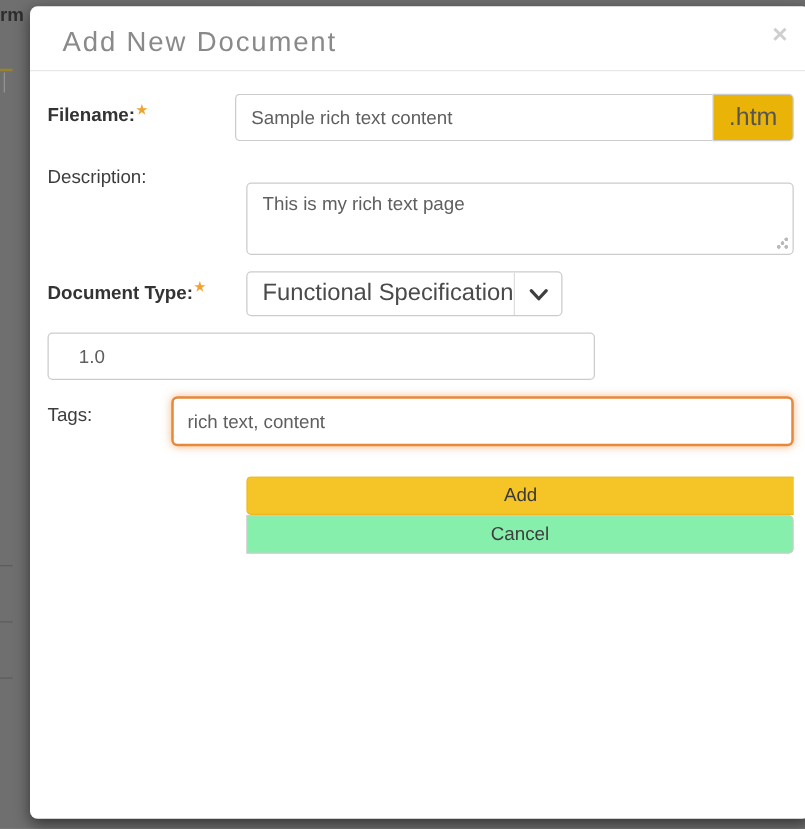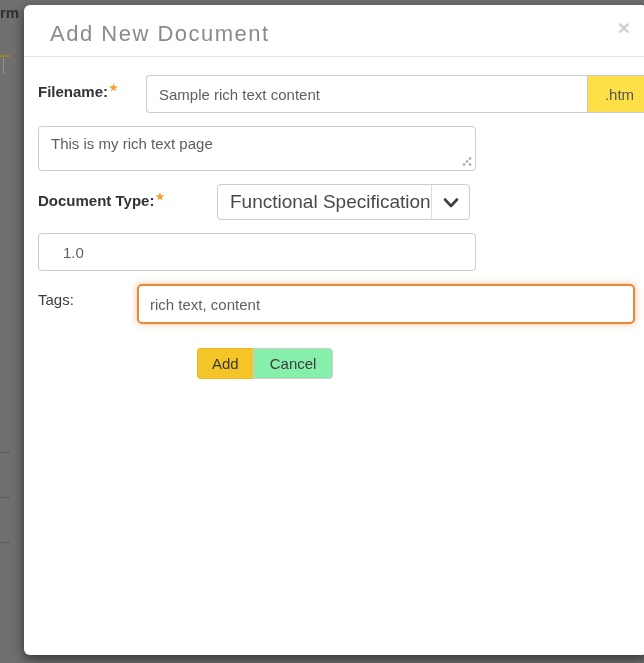--- a/index.html
+++ b/index.html
@@ -44,57 +44,57 @@
     letter-spacing:1.5px;
   }
   .modal-close{
     position:absolute; right:18px; top:12px;
     font-size:21px; font-weight:bold; color:#cfcfcf;
     cursor:pointer; line-height:1;
   }
   .modal-body{
     padding:18px 13px 0 14px;
   }
-  .row{display:flex; margin-bottom:13px;gap:20px;}
+  .row{display:flex; margin-bottom:13px;}
   .lbl{
     width:159px; box-sizing:border-box;
     padding-top:7px; padding-right:8px;
     font-size:15px; color:#3d3d3d;
   }
   .lbl.req{font-weight:bold; color:#333;}
   .star{
     color:#F0A32F; font-size:10px;
     vertical-align:super; margin-left:1px;
   }
   .field{flex:1;}
   input, textarea{
     font-family:"Liberation Sans", sans-serif;
     font-size:15px; color:#5f5f5f;
     border:1px solid #cccccc; border-radius:4px;
     box-sizing:border-box; outline:none; background:#fff;
   }
   
-  .input-group{display:flex; width:506px;}
+  .input-group{display:flex; width:447px;}
   .input-group input{
     flex:1; height:38px; padding:0 12px;
     border-radius:4px 0 0 4px; border-right:none;
     min-width:0;
   }
   .addon{
     width:65px; height:38px; box-sizing:border-box;
-    background:#fde047; border:1px solid #cccccc;
+    background:#eab308; border:1px solid #cccccc;
     border-radius:0 4px 4px 0;
     display:flex; align-items:center; justify-content:center;
-    font-size:15px; color:#555;
+    font-size:20px; color:#555;
   }
   
   .ta-wrap{position:relative; width:438px;}
   textarea{
-    width:438px; height:45px; padding:8px 12px;
-    resize:none; display:block;
+    width:438px; height:58px; padding:8px 12px;
+    resize:none; display:block;margin-top:20px;
   }
   .grip{
     position:absolute; right:4px; bottom:4px; width:11px; height:11px;
     background:
       radial-gradient(circle at 9px 2.5px, #b9b9b9 1.3px, transparent 1.7px),
       radial-gradient(circle at 9px 8.5px, #b9b9b9 1.3px, transparent 1.7px),
       radial-gradient(circle at 3px 8.5px, #b9b9b9 1.3px, transparent 1.7px),
       radial-gradient(circle at 6px 5.5px, #b9b9b9 1.3px, transparent 1.7px);
     cursor:nwse-resize;
   }
@@ -118,21 +118,21 @@
   }
   
   .version-input{width:438px; height:38px; padding:0 24px;}
   
   .tags-input{
     width:498px; height:40px; padding:0 11px;
     border:2px solid #E8883A; border-radius:5px;
     box-shadow:0 0 7px rgba(232,136,58,.55);
   }
   
-  .btn-row{margin-left:159px; margin-top:24px; display:flex;}
+  .btn-row{margin-left:159px; margin-top:24px; display:flex;flex-direction:column;}
   .btn{
     height:31px; font-size:15px; line-height:29px;
     padding:0 14px; cursor:pointer; box-sizing:border-box;
     font-family:"Liberation Sans", sans-serif;
   }
   .btn-add{
     background:#F5C426; color:#3a3a3a;
     border:1px solid #edb81d; border-radius:4px 0 0 4px;
     border-right:none;
   }
@@ -175,20 +175,21 @@
       <div class="lbl req"><span>Filename:</span><span class="star">★</span></div>
       <div class="field">
         <div class="input-group">
           <input type="text" value="Sample rich text content" style="">
           <span class="addon">.htm</span>
         </div>
       </div>
     </div>
 
     <div class="row">
+      <div class="lbl">Description:</div>
       <div class="field">
         <div class="ta-wrap">
           <textarea style="">This is my rich text page</textarea>
           <span class="grip"></span>
         </div>
       </div>
     </div>
 
     <div class="row">
       <div class="lbl req"><span>Document Type:</span><span class="star">★</span></div>

